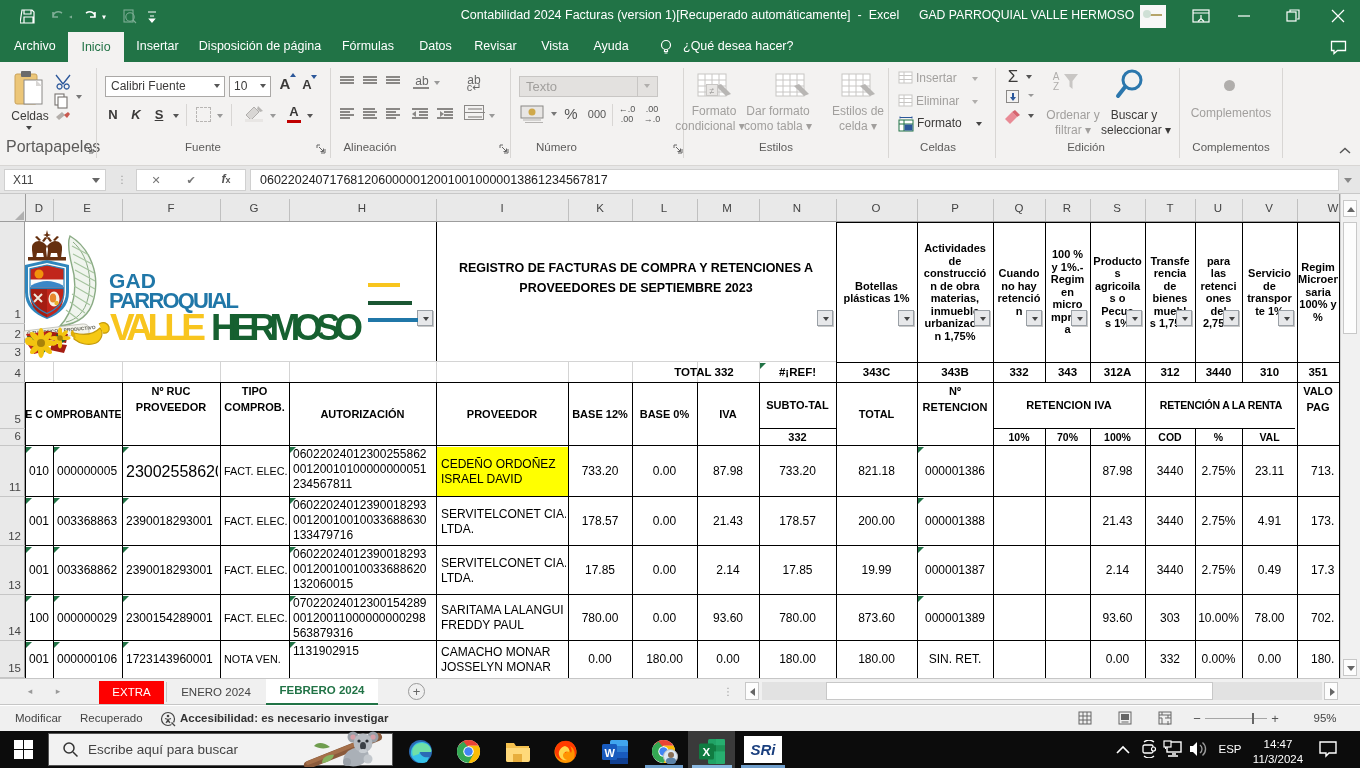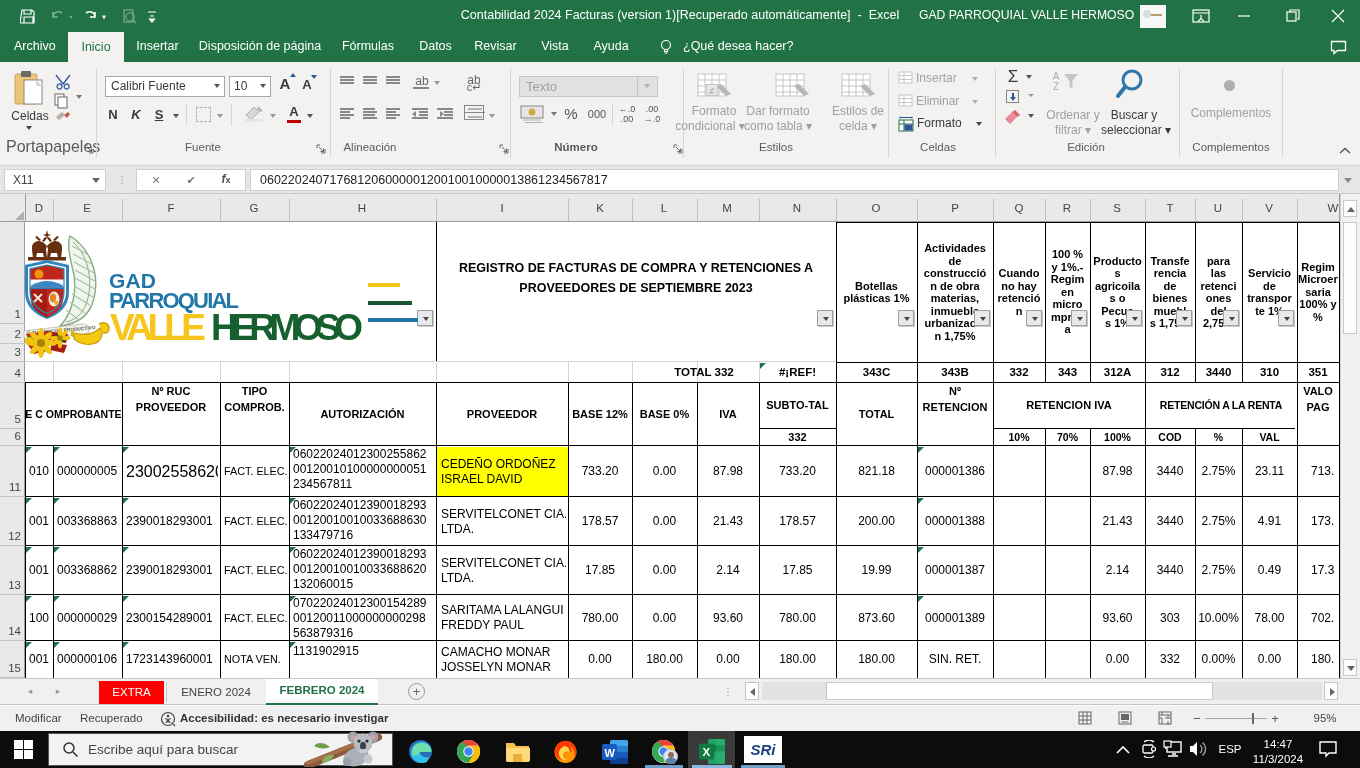--- a/index.html
+++ b/index.html
@@ -185,21 +185,21 @@
     <path d="M3 17 h18 M5 19.5 h18" stroke="#b5b3b1"></path>
   </svg>
 <div style="position:absolute;left:551px;top:112px;width:0;height:0;border-left:3.5px solid transparent;border-right:3.5px solid transparent;border-top:4px solid #777;"></div>
 <div style="position:absolute;left:560px;top:104px;width:22px;height:20px;font-size:15px;font-weight:normal;text-align:center;color:#555;line-height:20px;">%</div>
 <div style="position:absolute;left:584px;top:106px;width:26px;height:16px;font-size:11px;font-weight:normal;text-align:center;color:#555;line-height:16px;">000</div>
 <div style="position:absolute;left:612px;top:104px;width:1px;height:22px;background:#d8d6d4;"></div>
 <div style="position:absolute;left:616px;top:103px;width:22px;height:12px;font-size:9px;font-weight:normal;text-align:center;color:#555;line-height:12px;">←.0</div>
 <div style="position:absolute;left:616px;top:113px;width:22px;height:12px;font-size:9px;font-weight:normal;text-align:center;color:#555;line-height:12px;">.00</div>
 <div style="position:absolute;left:641px;top:103px;width:22px;height:12px;font-size:9px;font-weight:normal;text-align:center;color:#555;line-height:12px;">.00</div>
 <div style="position:absolute;left:641px;top:113px;width:22px;height:12px;font-size:9px;font-weight:normal;text-align:center;color:#555;line-height:12px;">→.0</div>
-<div style="position:absolute;left:536px;top:140px;width:80px;height:14px;font-size:11.5px;font-weight:bold;text-align:center;color:#5c5b5a;line-height:14px;">Número</div>
+<div style="position:absolute;left:536px;top:140px;width:80px;height:14px;font-size:11.5px;font-weight:normal;color:#5c5b5a;line-height:14px;">Número</div>
 <svg style="position:absolute;left:673px;top:144px" width="10" height="10" viewBox="0 0 10 10">
     <path d="M1 1 h3 M1 1 v3 M9 9 h-4 M9 9 v-4 M3 3 l4.5 4.5 M7.5 4.5 v3 h-3" stroke="#666" fill="none"></path>
   </svg>
 <div style="position:absolute;left:683px;top:68px;width:1px;height:90px;background:#d8d6d4;"></div>
 <svg style="position:absolute;left:696px;top:72px" width="36" height="30" viewBox="0 0 36 30">
 <rect x="2" y="2" width="28" height="22" fill="#fff" stroke="#c8c6c4"></rect>
 <path d="M2 8 h28 M2 14 h28 M2 20 h28 M9 2 v22 M16 2 v22 M23 2 v22" stroke="#c8c6c4"></path>
 <path d="M20 14 l10 10 5 -2 -10 -10 z" fill="#b8b6b4"></path>
   </svg>
 <svg style="position:absolute;left:774px;top:72px" width="36" height="30" viewBox="0 0 36 30">

